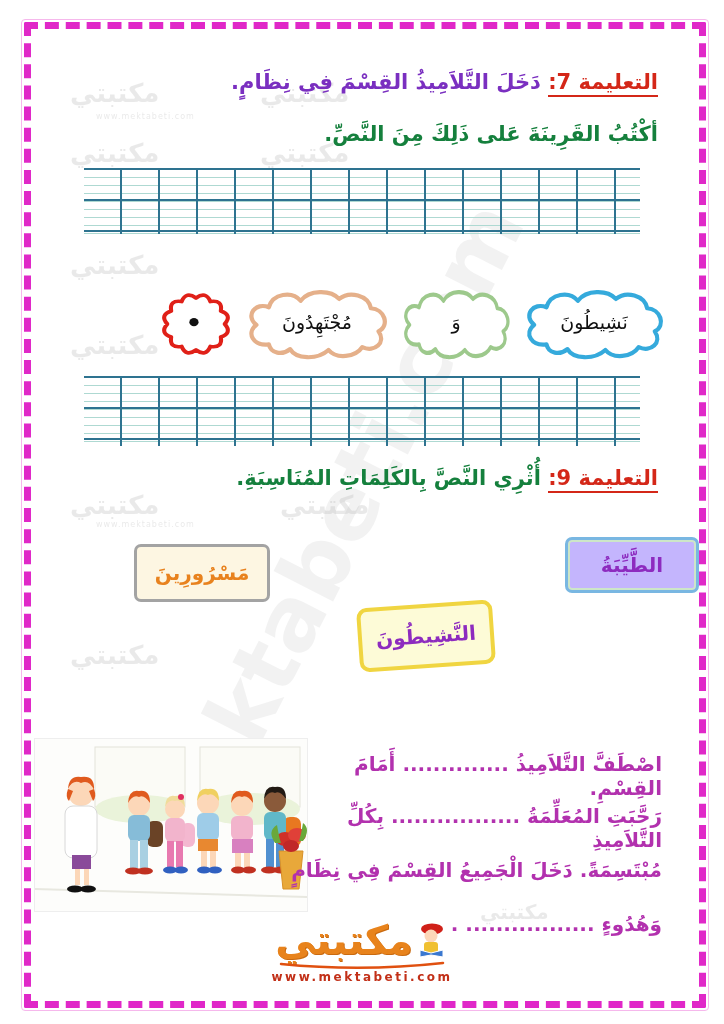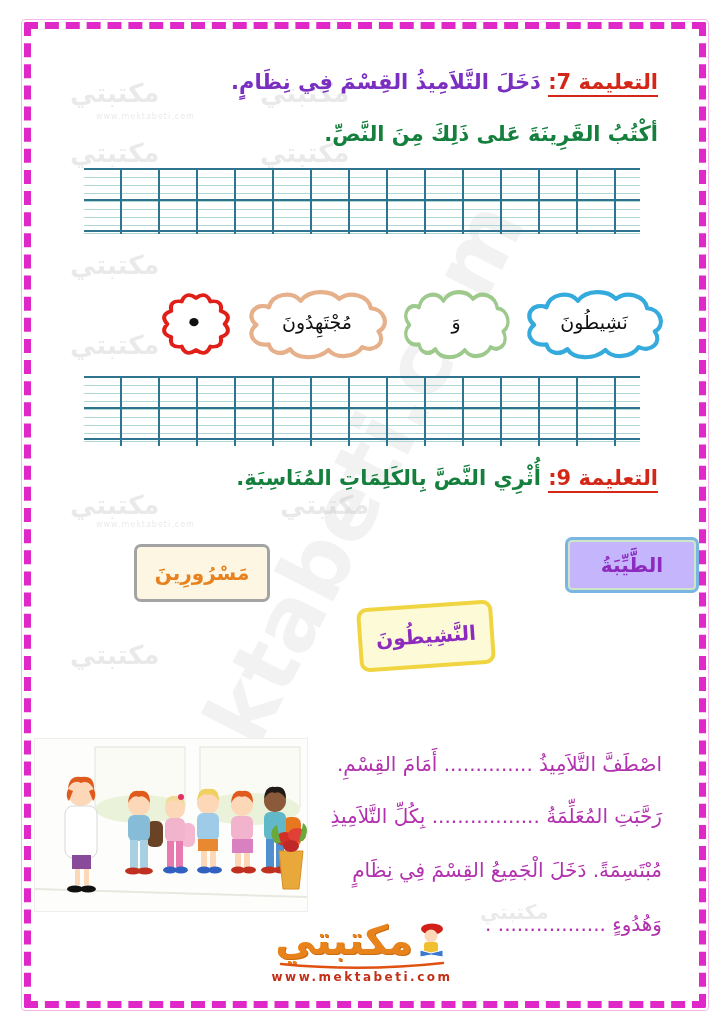--- a/index.html
+++ b/index.html
@@ -60,21 +60,21 @@
     border:3px solid #a3a3a3;color:#e8821e;
   }
   .box-nashitun{
     top:604px;left:358px;width:128px;height:56px;background:#fdfbd7;
     border:4px solid #f0d541;color:#8d2bbf;transform:rotate(-4deg);border-radius:10px;
   }
   .amam{position:absolute;top:684px;left:300px;width:180px;text-align:center;color:#d42718;font-weight:bold;font-size:23px;}
   
   .illus{position:absolute;top:738px;left:34px;width:272px;height:172px;background:#fdfdfb;border:1px solid #eee;}
   
-  .para{position:absolute;right:62px;width:372px;text-align:right;color:#b231ae;font-weight:normal;font-size:20px;}
+  .para{position:absolute;right:62px;width:372px;text-align:right;color:#b231ae;font-weight:bold;font-size:20px;}
   
   .logo{position:absolute;top:920px;left:0;right:0;text-align:center;}
   .logo-row{display:inline-flex;align-items:flex-end;gap:2px;direction:rtl;}
   .logo-name{
     color:#e8831c;font-weight:bold;font-size:40px;line-height:40px;
     text-shadow:1px 1px 0 #c96a10;letter-spacing:-1px;
   }
   .logo-site{display:block;color:#c23018;font-size:12px;font-weight:bold;letter-spacing:2.5px;direction:ltr;margin-top:0px;}
   .swoosh{display:block;margin:-4px auto 0;}
 </style>

